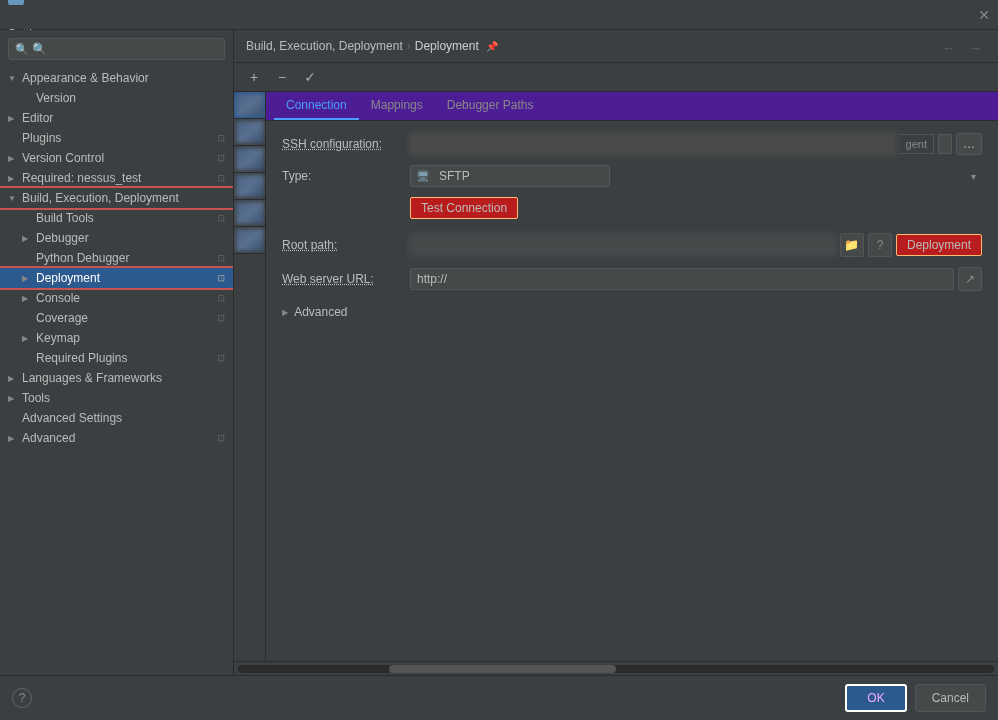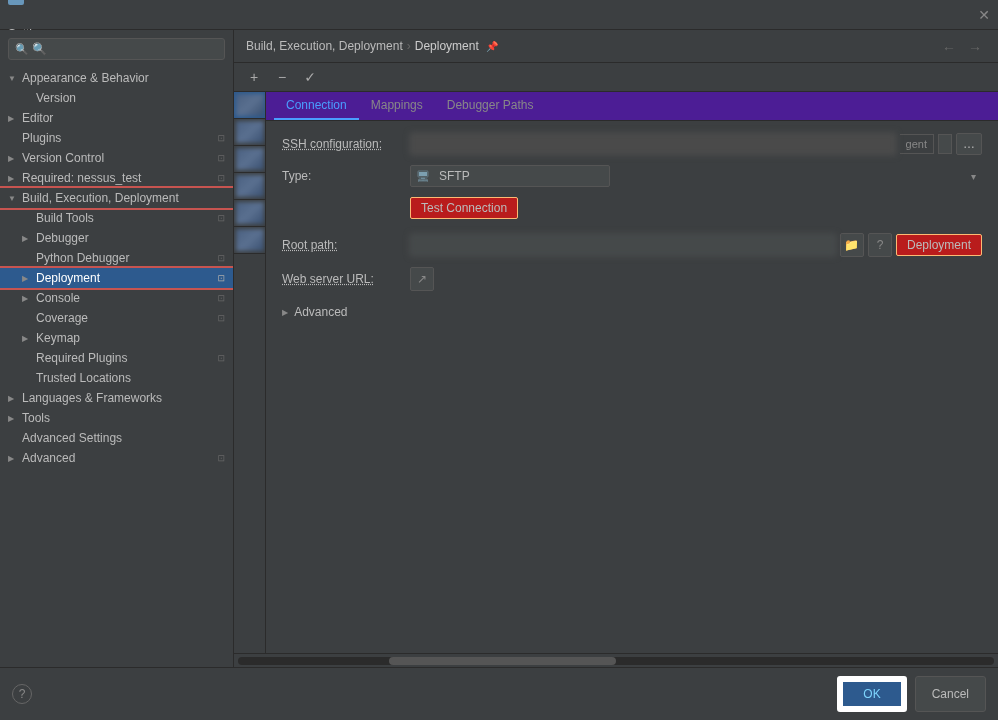--- a/index.html
+++ b/index.html
@@ -425,22 +425,22 @@
       color: #888;
       font-size: 12px;
       cursor: pointer;
     }
     .bottom-buttons {
       display: flex;
       gap: 8px;
     }
     .btn-ok {
       background: #2d5a8e;
-      border: 6px solid #ffffff;
-      color: #7dd3fc;
+      border: 2px solid #ffffff;
+      color: #f0abfc;
       font-size: 12px;
       padding: 5px 20px;
       border-radius: 3px;
       cursor: pointer;
     }
     .btn-cancel {
       background: #45494a;
       border: 1px solid #555;
       color: #bbb;
       font-size: 12px;
@@ -623,25 +623,20 @@
           <span class="tree-label">Keymap</span>
         </div>
 
         <div class="tree-item">
           <span class="tree-indent" style="width:14px"></span>
           <span class="tree-arrow" style="color:transparent">▶</span>
           <span class="tree-label">Required Plugins</span>
           <span class="tree-icon-right">⊡</span>
         </div>
 
-        <div class="tree-item">
-          <span class="tree-indent" style="width:14px"></span>
-          <span class="tree-arrow" style="color:transparent">▶</span>
-          <span class="tree-label">Trusted Locations</span>
-        </div>
 
         <div class="tree-item">
           <span class="tree-indent" style="width:0px"></span>
           <span class="tree-arrow">▶</span>
           <span class="tree-label">Languages &amp; Frameworks</span>
         </div>
 
         <div class="tree-item">
           <span class="tree-indent" style="width:0px"></span>
           <span class="tree-arrow">▶</span>
@@ -765,20 +760,21 @@
                 <input class="root-path-input" type="text" value="" style="filter: blur(3px);">
                 <div class="icon-btn">📁</div>
                 <div class="icon-btn">?</div>
                 <button class="form-btn">Deployment</button>
               </div>
             </div>
 
             <div class="form-row">
               <span class="form-label form-label-underline">Web server URL:</span>
               <div class="web-url-row">
+                <input class="web-url-input" type="text" value="http://" style="">
                 <div class="icon-btn" title="Open in browser">↗</div>
               </div>
             </div>
 
             <div class="advanced-section">
               <div class="advanced-toggle">
                 <span class="triangle-right">▶</span>
                 <span>Advanced</span>
               </div>
             </div>

